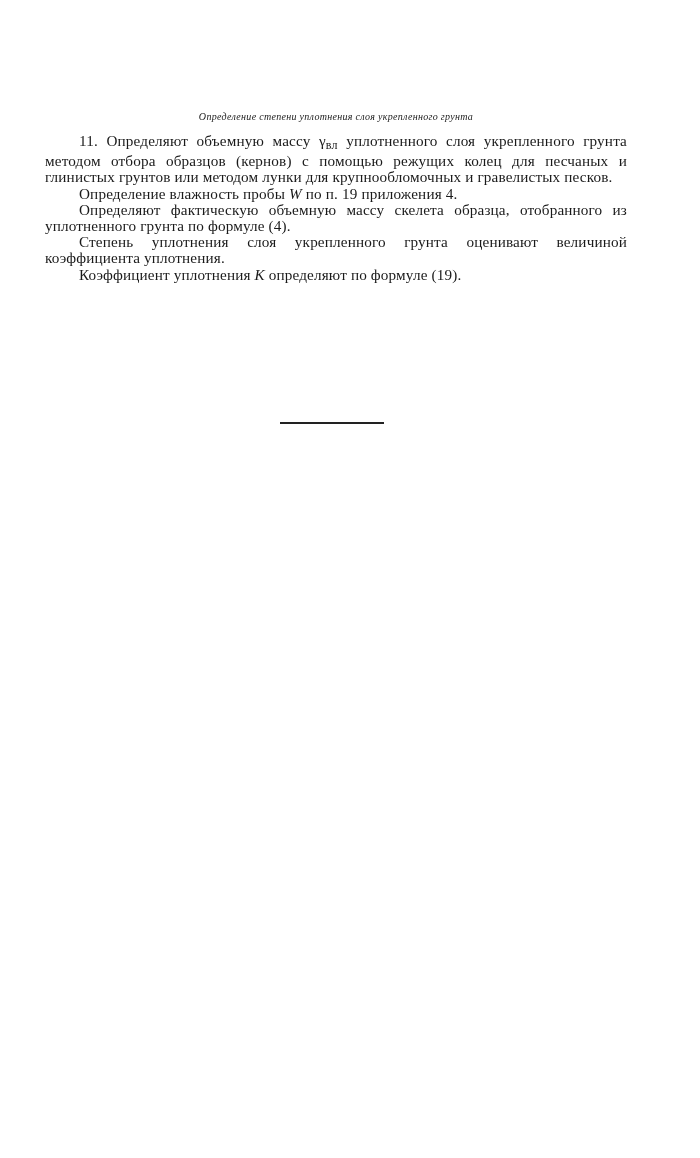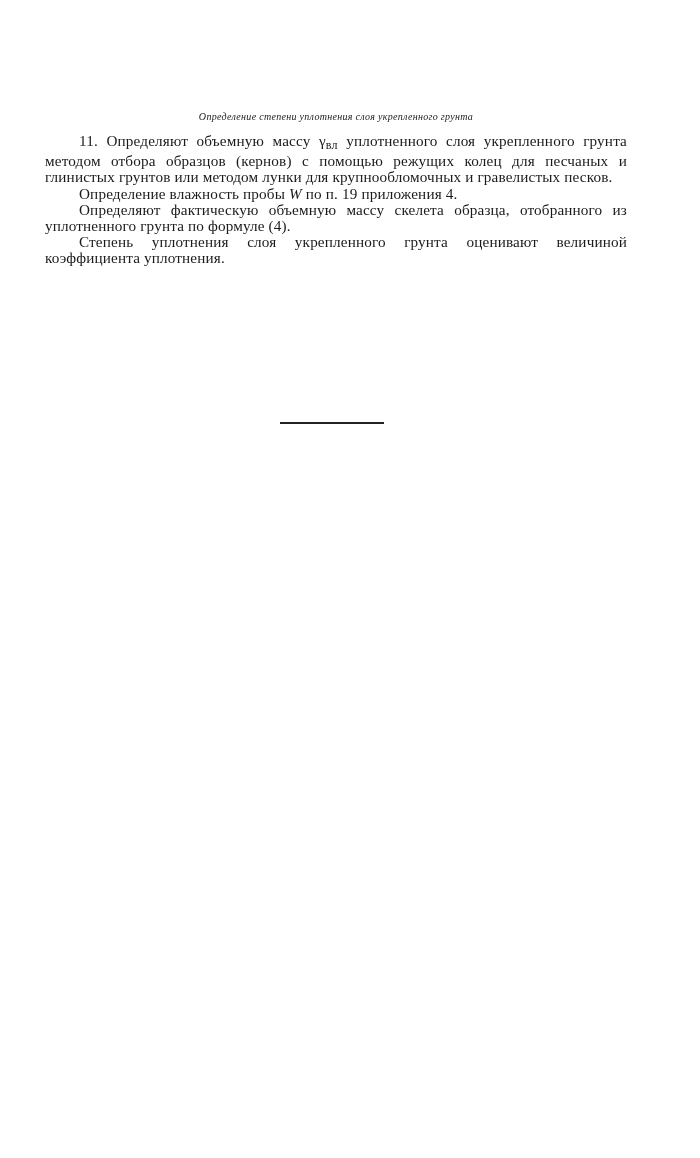--- a/index.html
+++ b/index.html
@@ -25,15 +25,16 @@
   <p class="heading">Определение степени уплотнения слоя укрепленного грунта</p>
 
   <p class="p tight"><span>11. Определяют объемную массу γ</span><span class="sub">вл</span><span> уплотненного слоя укрепленного грунта методом отбора образцов (кернов) с помощью режущих колец для песчаных и глинистых грунтов или методом лунки для крупнообломочных и гравелистых песков.</span></p>
 
   <p class="p tight"><span>Определение влажность пробы </span><span class="ital">W</span><span> по п. 19 приложения 4.</span></p>
 
   <p class="p tight">Определяют фактическую объемную массу скелета образца, отобранного из уплотненного грунта по формуле (4).</p>
 
   <p class="p tight">Степень уплотнения слоя укрепленного грунта оценивают величиной коэффициента уплотнения.</p>
 
+  <p class="p tight"><span>Коэффициент уплотнения </span><span class="ital">K</span><span> определяют по формуле (19).</span></p>
 </div>
 
 <div class="divider"></div>
 
 </body></html>

